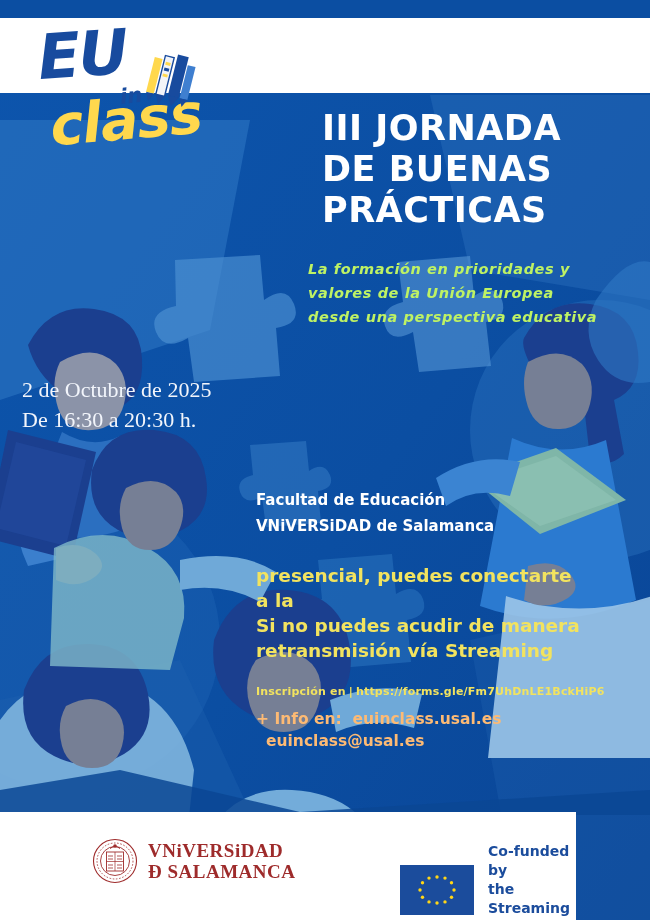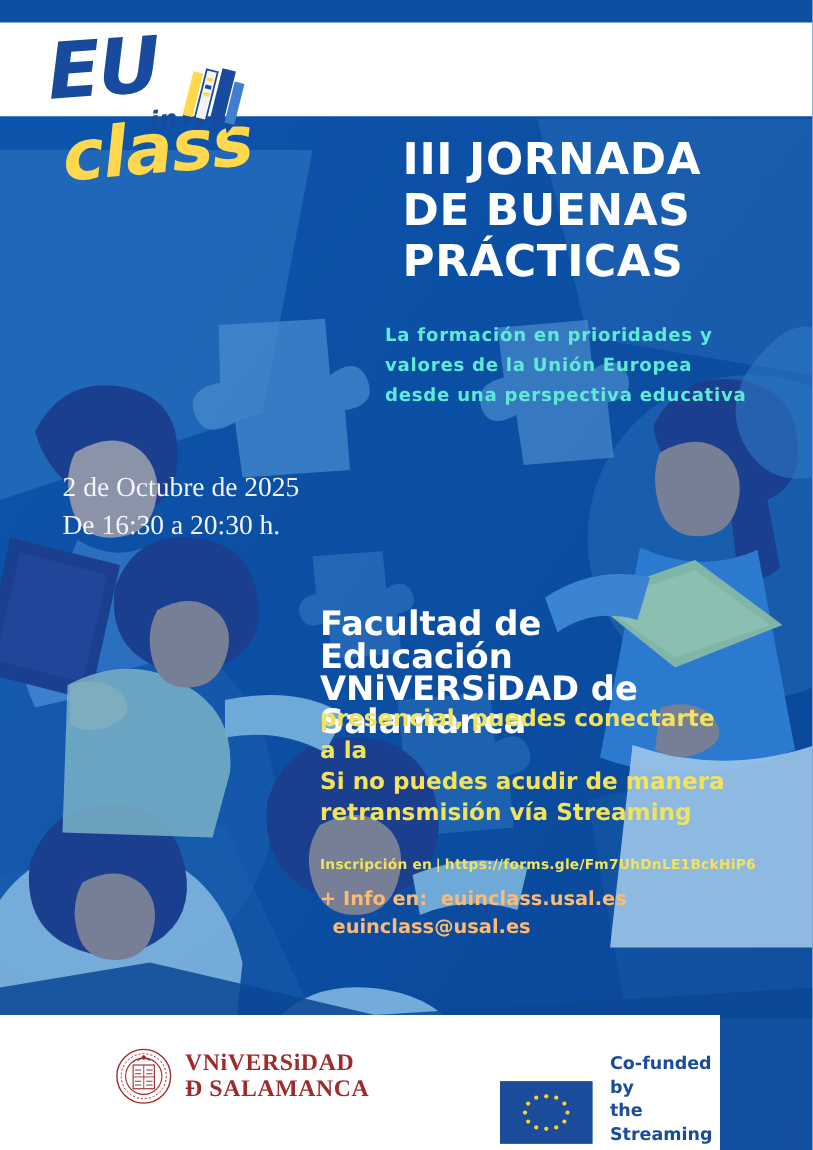--- a/index.html
+++ b/index.html
@@ -40,32 +40,32 @@
   .logo .pencils{position:absolute;left:108px;top:26px;}
 
   
   .headline{
     position:absolute;left:322px;top:108px;width:310px;z-index:7;
     color:#ffffff;font-family:"DejaVu Sans",sans-serif;font-weight:bold;
     font-size:35px;line-height:41px;letter-spacing:0.5px;text-align:left;
   }
   .subhead{
     position:absolute;left:308px;top:257px;width:320px;z-index:7;
-    color:#5eead4;font-family:"DejaVu Sans",sans-serif;font-weight:bold;
+    color:#bef264;font-family:"DejaVu Sans",sans-serif;font-style:italic;font-weight:bold;
     font-size:14.5px;line-height:24px;letter-spacing:0.6px;
   }
   .dateblock{
     position:absolute;left:22px;top:375px;width:260px;z-index:7;
     color:#f2f5fb;font-family:"Liberation Serif",serif;
-    font-size:22px;line-height:30px;margin-left:28px;
+    font-size:22px;line-height:30px;
   }
   .venue{
     position:absolute;left:256px;top:487px;width:340px;z-index:7;
     color:#ffffff;font-family:"DejaVu Sans",sans-serif;font-weight:bold;
-    font-size:27px;line-height:26px;
+    font-size:15px;line-height:26px;
   }
   .stream{
     position:absolute;left:256px;top:563px;width:330px;z-index:7;
     color:#f2e35f;font-family:"DejaVu Sans",sans-serif;font-weight:bold;
     font-size:18.5px;line-height:25px;
   }
   .signup{
     position:absolute;left:256px;top:684px;width:350px;z-index:7;
     color:#f2e35f;font-family:"DejaVu Sans",sans-serif;font-weight:bold;
     font-size:11px;line-height:16px;letter-spacing:0.2px;

